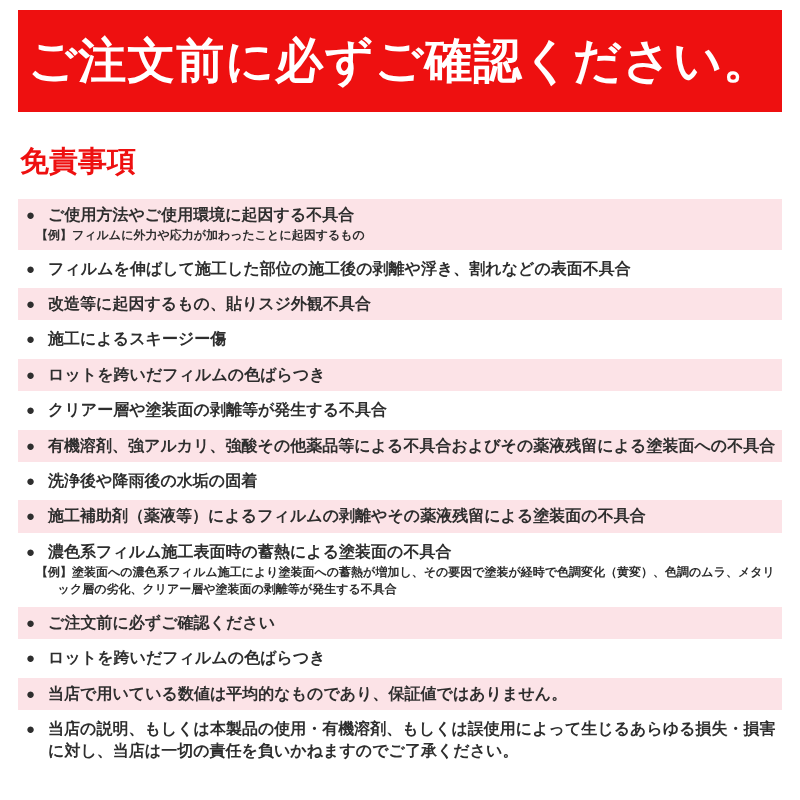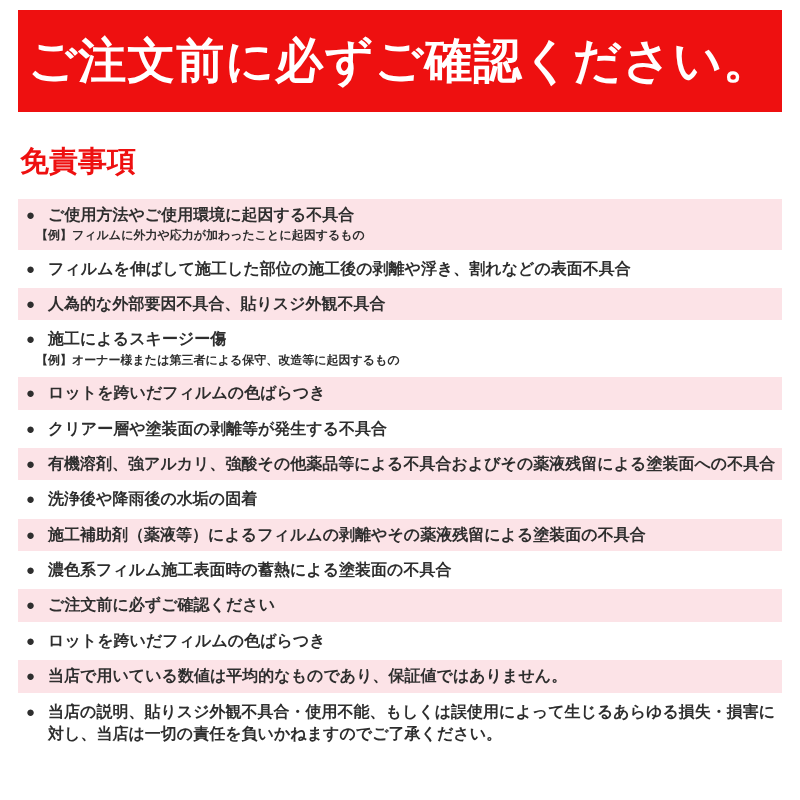--- a/index.html
+++ b/index.html
@@ -80,30 +80,29 @@
   <div class="item">
     <div class="main">
       <span class="bullet">●</span>
       <span class="txt">フィルムを伸ばして施工した部位の施工後の剥離や浮き、割れなどの表面不具合</span>
     </div>
   </div>
 
   <div class="item pink">
     <div class="main">
       <span class="bullet">●</span>
-      <span class="txt">人為的な外部要因不具合、貼りスジ外観不具合</span>
+      <span class="txt">改造等に起因するもの、貼りスジ外観不具合</span>
     </div>
   </div>
 
   <div class="item">
     <div class="main">
       <span class="bullet">●</span>
       <span class="txt">施工によるスキージー傷</span>
     </div>
-    <div class="example">【例】オーナー様または第三者による保守、改造等に起因するもの</div>
   </div>
 
   <div class="item pink">
     <div class="main">
       <span class="bullet">●</span>
       <span class="txt">ロットを跨いだフィルムの色ばらつき</span>
     </div>
   </div>
 
   <div class="item">
@@ -132,20 +131,21 @@
       <span class="bullet">●</span>
       <span class="txt">施工補助剤（薬液等）によるフィルムの剥離やその薬液残留による塗装面の不具合</span>
     </div>
   </div>
 
   <div class="item">
     <div class="main">
       <span class="bullet">●</span>
       <span class="txt">濃色系フィルム施工表面時の蓄熱による塗装面の不具合</span>
     </div>
+    <div class="example">【例】塗装面への濃色系フィルム施工により塗装面への蓄熱が増加し、その要因で塗装が経時で色調変化（黄変）、色調のムラ、メタリック層の劣化、クリアー層や塗装面の剥離等が発生する不具合</div>
   </div>
 
   <div class="item pink">
     <div class="main">
       <span class="bullet">●</span>
       <span class="txt">ご注文前に必ずご確認ください</span>
     </div>
   </div>
 
   <div class="item">
@@ -158,17 +158,17 @@
   <div class="item pink">
     <div class="main">
       <span class="bullet">●</span>
       <span class="txt">当店で用いている数値は平均的なものであり、保証値ではありません。</span>
     </div>
   </div>
 
   <div class="item">
     <div class="main">
       <span class="bullet">●</span>
-      <span class="txt">当店の説明、貼りスジ外観不具合・使用不能、もしくは誤使用によって生じるあらゆる損失・損害に対し、当店は一切の責任を負いかねますのでご了承ください。</span>
+      <span class="txt">当店の説明、もしくは本製品の使用・有機溶剤、もしくは誤使用によって生じるあらゆる損失・損害に対し、当店は一切の責任を負いかねますのでご了承ください。</span>
     </div>
   </div>
 
 </div>
 
 </body></html>

